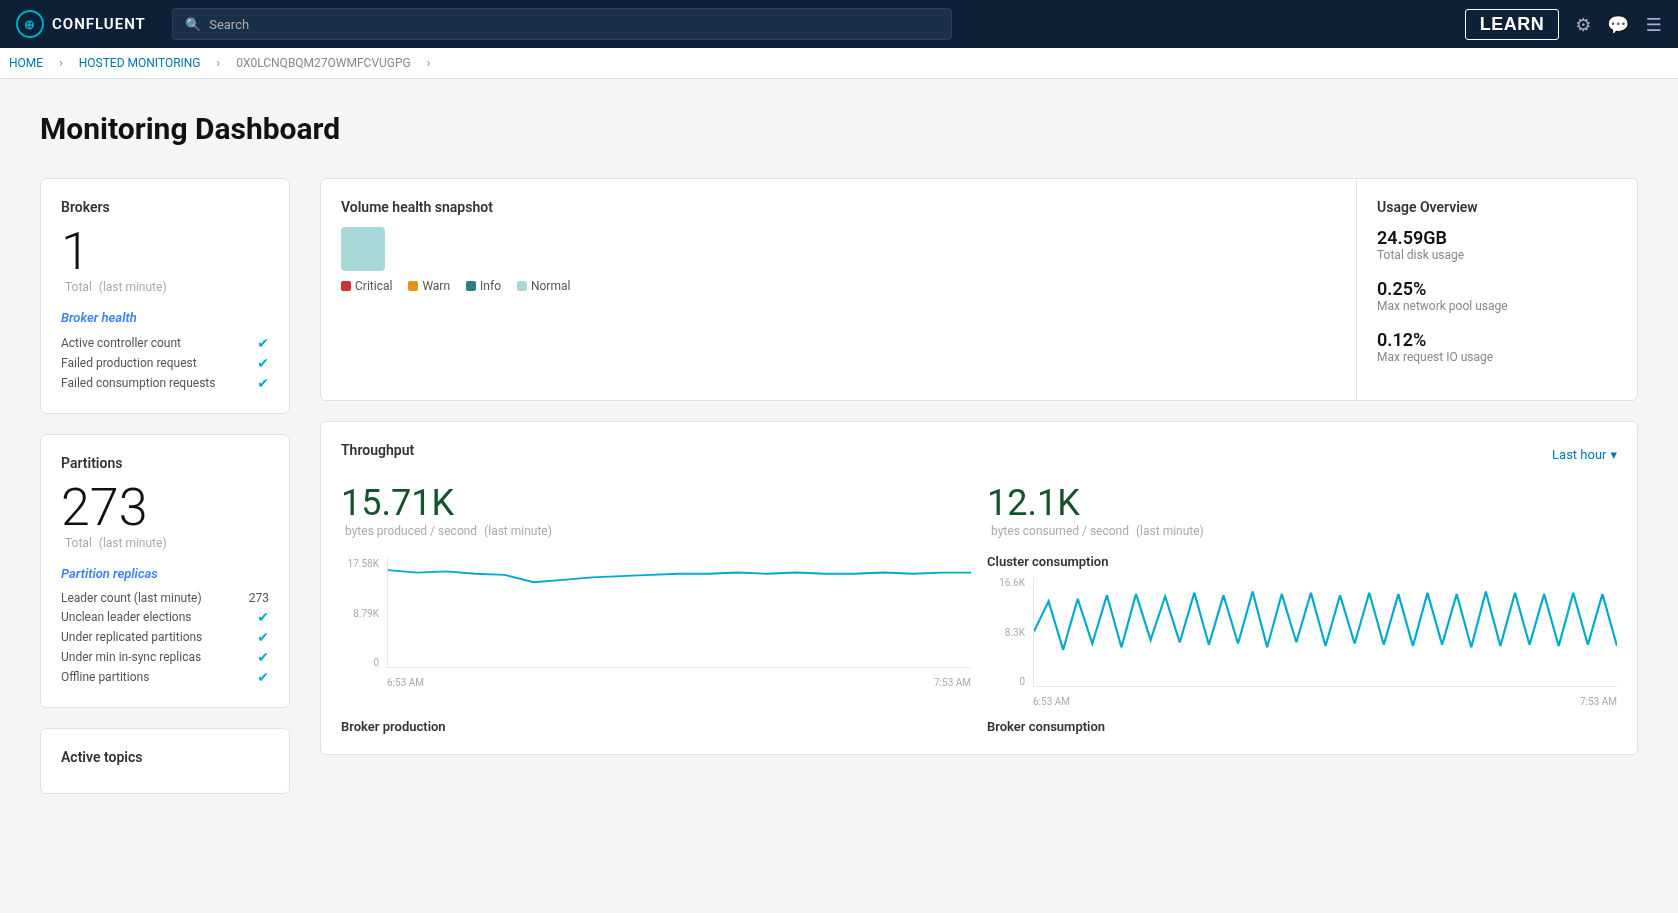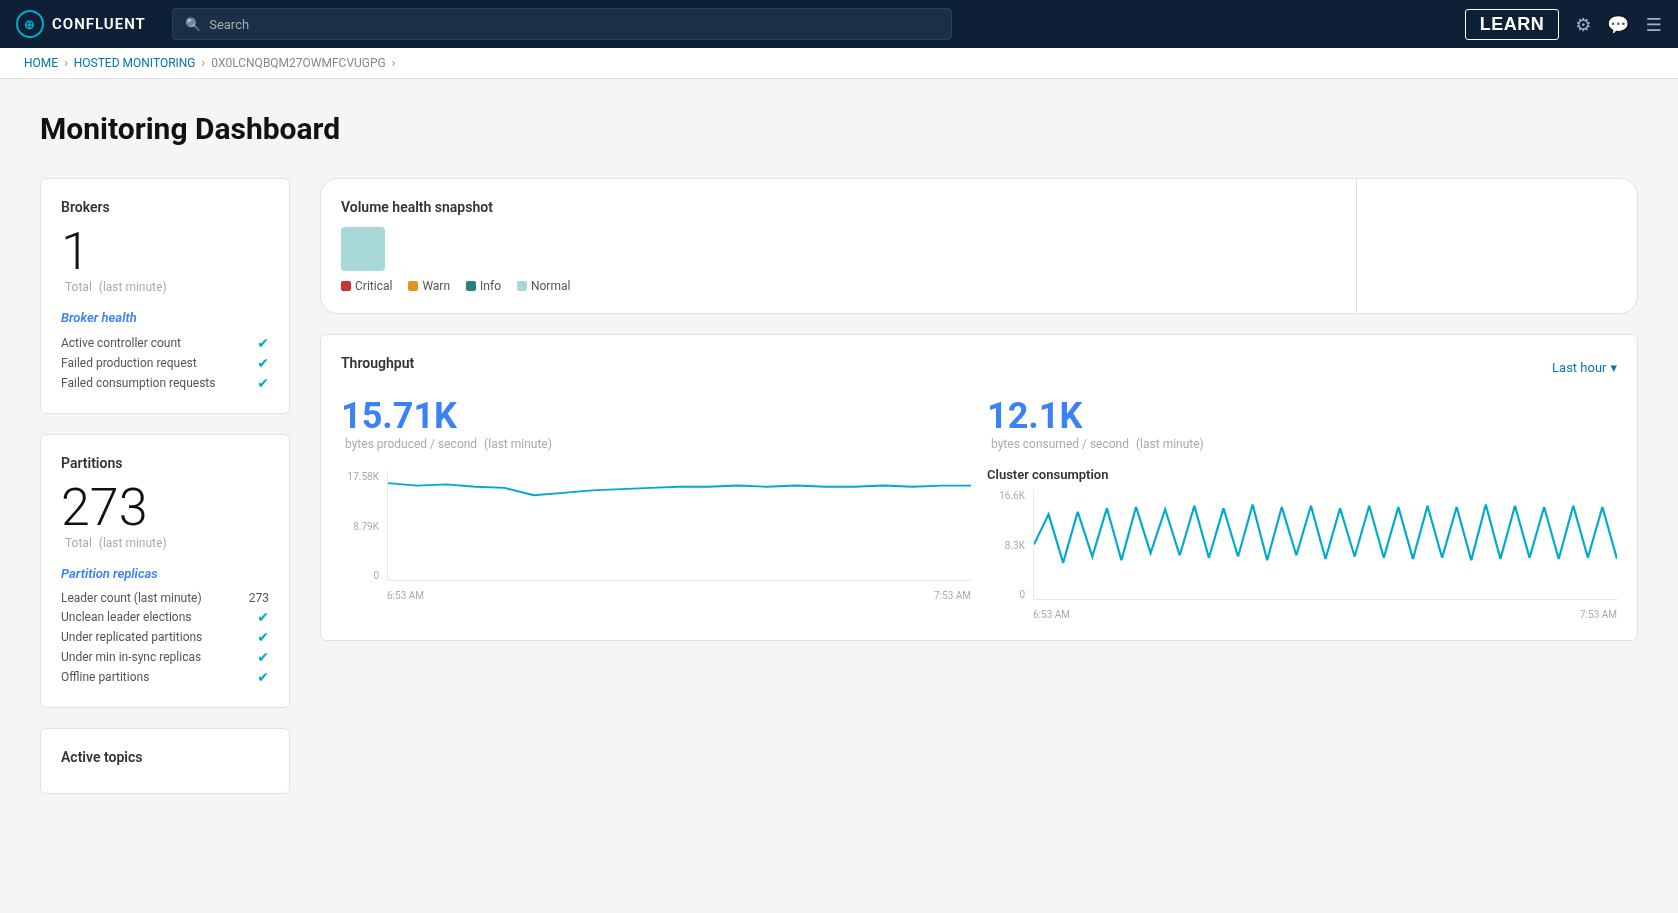--- a/index.html
+++ b/index.html
@@ -62,26 +62,26 @@
       letter-spacing: 0.5px;
       cursor: pointer;
     }
     .nav-icon {
       color: #aac; font-size: 18px; cursor: pointer;
     }
 
     
     .breadcrumb {
       background: #fff;
-      padding: 8px 24px;
+      padding: 8px 9px;
       font-size: 12px;
       color: #555;
       display: flex;
       align-items: center;
-      gap: 6px;
+      gap: 16px;
       border-bottom: 1px solid #e0e0e0;
     }
     .breadcrumb span { color: #888; }
     .breadcrumb a { color: #0077aa; text-decoration: none; }
 
     
     .main-content {
       padding: 32px 40px;
       max-width: 1678px;
     }
@@ -203,21 +203,21 @@
       color: #007baa;
       font-size: 13px;
       cursor: pointer;
     }
     .throughput-metrics {
       display: grid;
       grid-template-columns: 1fr 1fr;
       gap: 16px;
       margin-bottom: 16px;
     }
-    .metric-big { font-size: 36px; font-weight: 700; color: #3b82f6; }
+    .metric-big { font-size: 36px; font-weight: 400; color: #14532d; }
     .metric-label { font-size: 12px; color: #555; }
     .metric-label span { color: #aaa; margin-left: 4px; }
 
     
     .charts-grid {
       display: grid;
       grid-template-columns: 1fr 1fr;
       gap: 16px;
     }
     .chart-section-title {
@@ -238,21 +238,21 @@
       color: #333;
     }
 
     
     .right-top {
       display: grid;
       grid-template-columns: 1fr 280px;
       gap: 0;
       background: #fff;
       border: 1px solid #e0e0e0;
-      border-radius: 18px;
+      border-radius: 6px;
       overflow: hidden;
     }
     .volume-section {
       padding: 20px;
       border-right: 1px solid #e0e0e0;
     }
     .usage-section {
       padding: 20px;
     }
   </style>
@@ -372,20 +372,37 @@
               <span class="legend-dot" style="background:#2a8080;"></span>
               <span>Info</span>
             </div>
             <div class="legend-item">
               <span class="legend-dot" style="background:#a8d8d8;"></span>
               <span>Normal</span>
             </div>
           </div>
         </div>
 
+        <div class="usage-section">
+          <div class="card-title">Usage Overview</div>
+          <div style="margin-top:12px;">
+            <div class="usage-item">
+              <div class="usage-value">24.59GB</div>
+              <div class="usage-desc">Total disk usage</div>
+            </div>
+            <div class="usage-item">
+              <div class="usage-value">0.25%</div>
+              <div class="usage-desc">Max network pool usage</div>
+            </div>
+            <div class="usage-item">
+              <div class="usage-value">0.12%</div>
+              <div class="usage-desc">Max request IO usage</div>
+            </div>
+          </div>
+        </div>
       </div>
 
       <div class="card throughput-card">
         <div class="throughput-header">
           <div class="card-title">Throughput</div>
           <div class="time-select">
             <span>Last hour</span>
             <span>▾</span>
           </div>
         </div>
@@ -444,18 +461,22 @@
                 </svg>
               </div>
               <div style="position:absolute; left:46px; right:0; bottom:0; display:flex; justify-content:space-between; font-size:10px; color:#aaa;">
                 <span>6:53 AM</span>
                 <span>7:53 AM</span>
               </div>
             </div>
           </div>
         </div>
 
+        <div class="bottom-charts" style="margin-top:12px;">
+          <div class="bottom-chart-title">Broker production</div>
+          <div class="bottom-chart-title">Broker consumption</div>
+        </div>
 
       </div>
 
     </div>
   </div>
 </div>
 
 </body></html>

